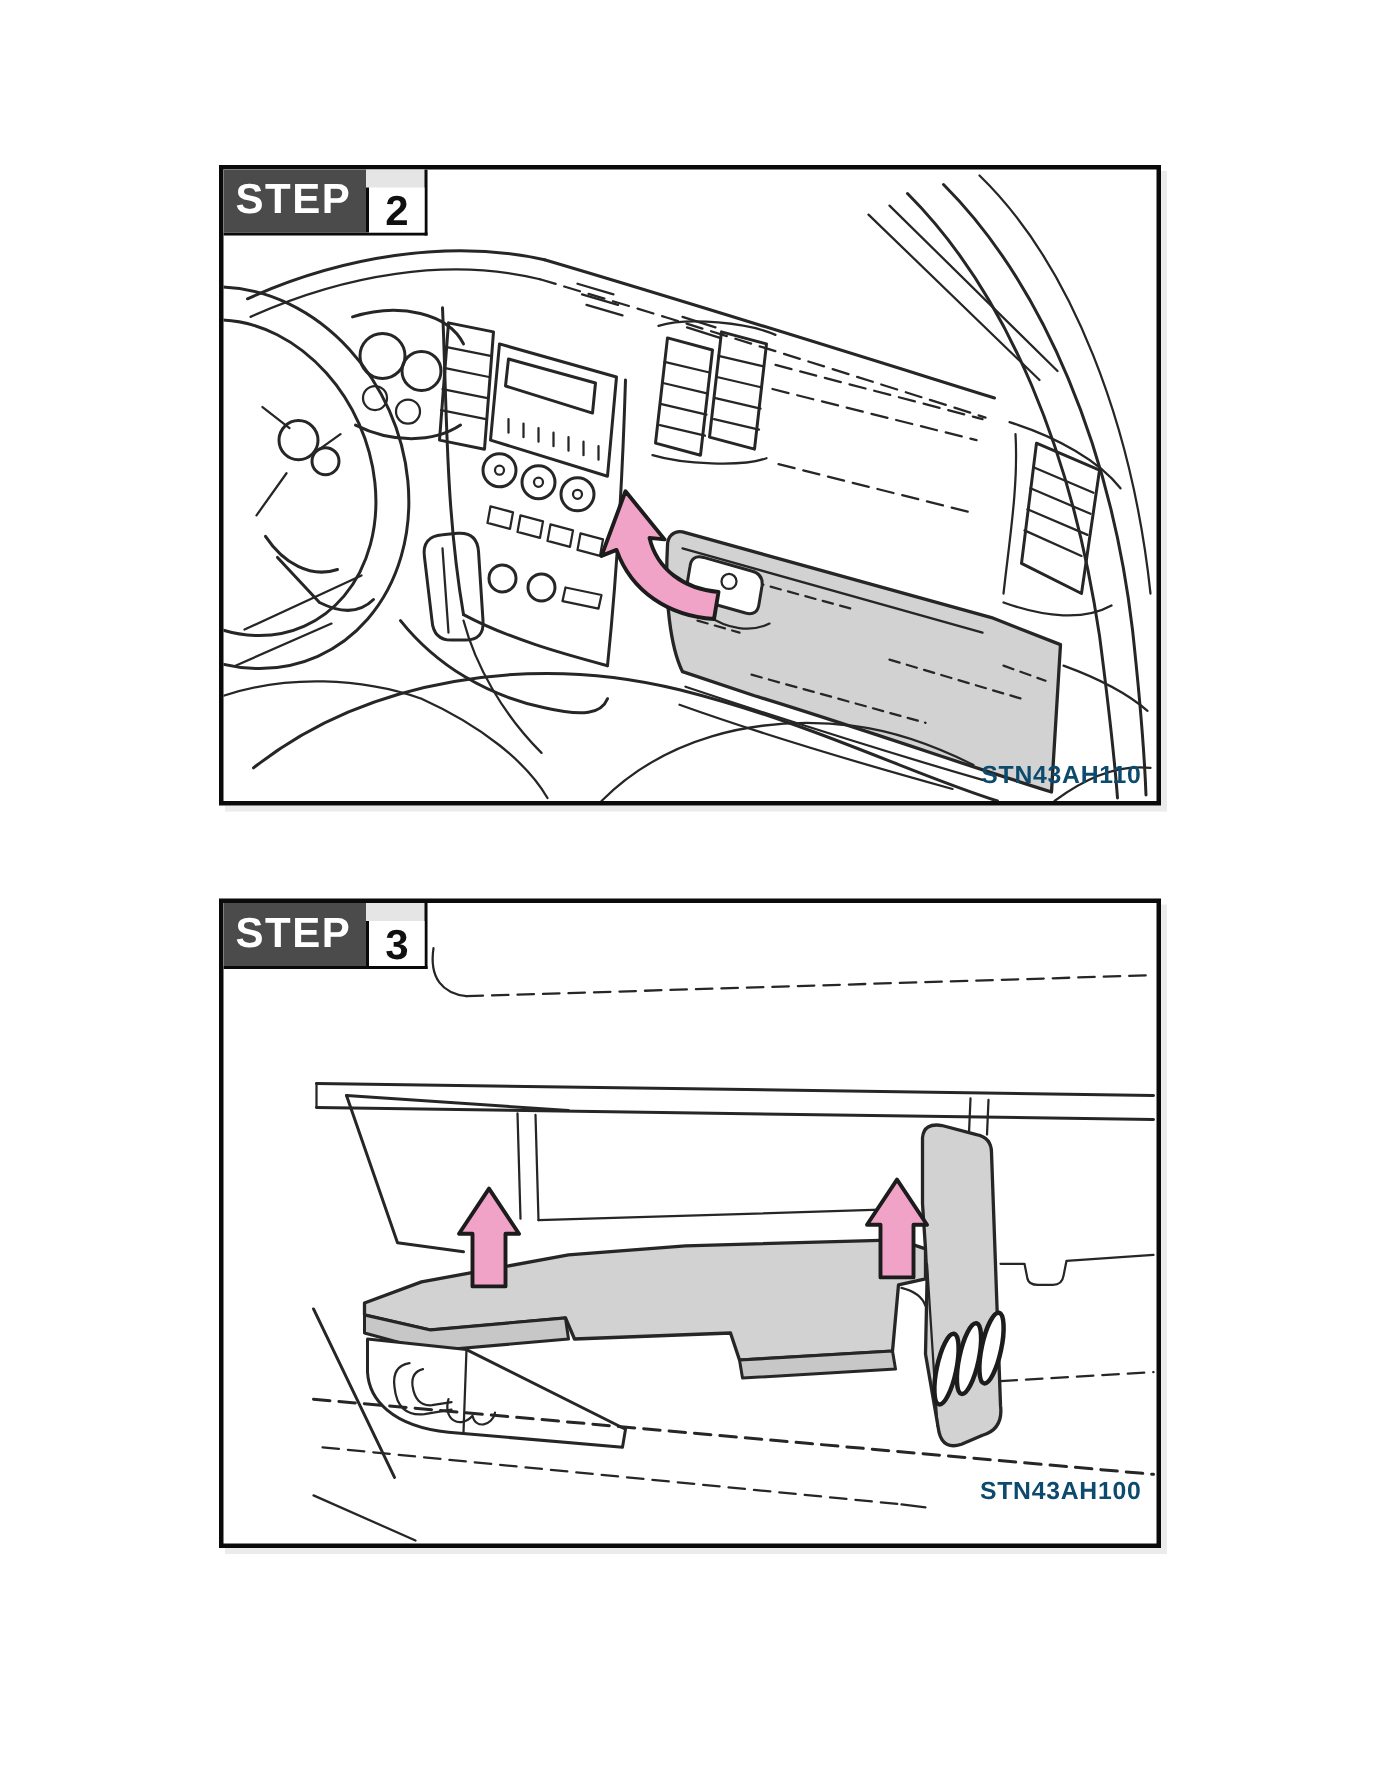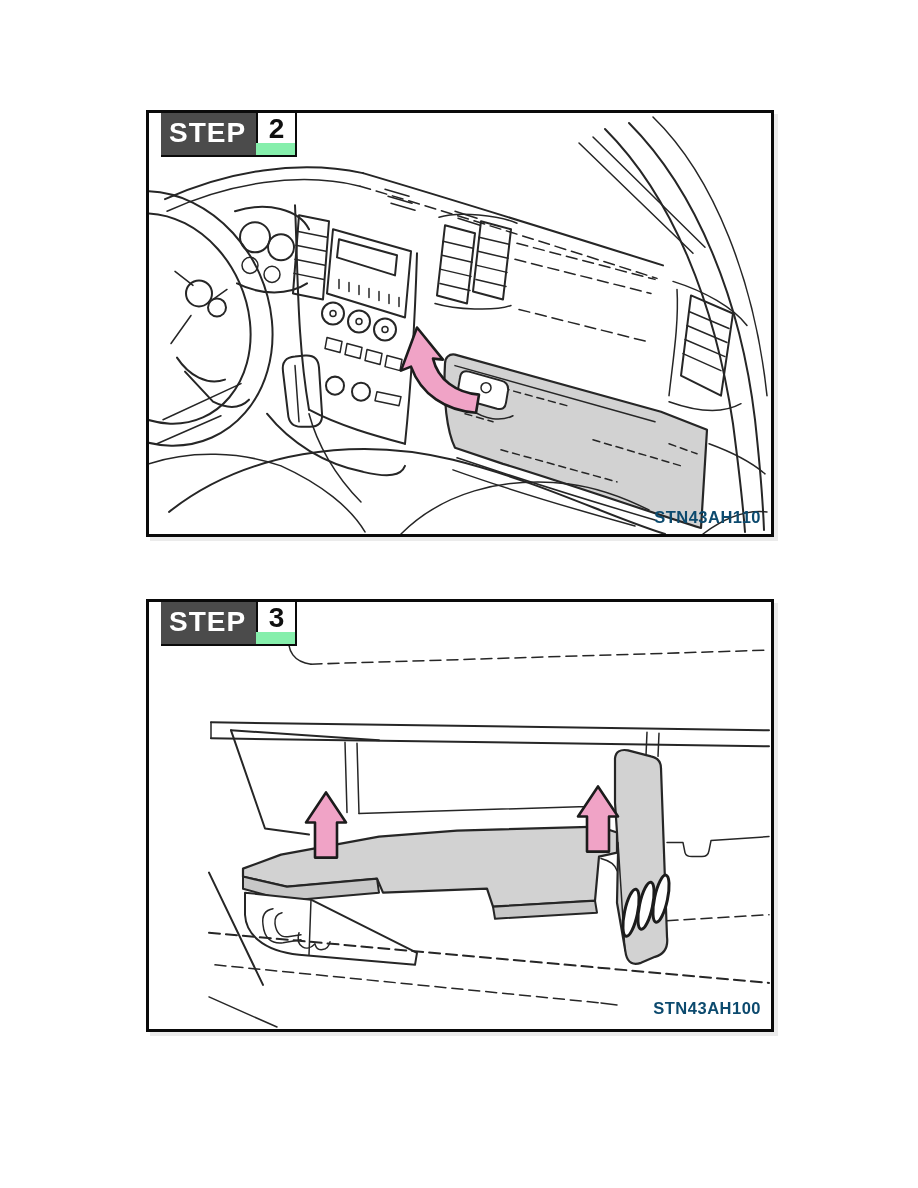--- a/index.html
+++ b/index.html
@@ -15,45 +15,45 @@
     background:#ffffff;
     border:3px solid #0a0a0a;
     box-shadow:4px 4px 0 rgba(0,0,0,0.08);
     box-sizing:border-box;
   }
   #panel-step2 { left:146px; top:110px; width:628px; height:427px; }
   #panel-step3 { left:146px; top:599px; width:628px; height:433px; }
   .panel svg { position:absolute; left:0; top:0; width:100%; height:100%; }
 
   .badge {
-    position:absolute; top:0; left:12px; z-index:3;
-    display:flex; align-items:flex-start;
+    position:absolute; top:0; left:0; z-index:3;
+    display:flex; align-items:flex-end;
     border-right:2px solid #0a0a0a;
     border-bottom:2px solid #0a0a0a;
-    background:#86efac;
+    background:#e5e5e5;
   }
   .badge-step {
     background:#4b4b4b; color:#ffffff;
     font-weight:bold; font-size:28px; line-height:1;
     padding:6px 10px 8px 8px; letter-spacing:1px;
   }
   .badge-num {
     background:#ffffff; color:#101010;
     font-weight:bold; font-size:28px; line-height:1;
     width:37px; display:flex; align-items:center; justify-content:center;
     border-left:2px solid #0a0a0a;
     padding-top:2px;
   }
   .figure-code {
     position:absolute; right:10px; z-index:3;
     font-weight:bold; font-size:16.5px; color:#0c4a6e;
     letter-spacing:0.5px;
   }
   #panel-step2 .figure-code { bottom:7px; }
-  #panel-step3 .figure-code { bottom:11px; }
+  #panel-step3 .figure-code { bottom:25px; }
 
   
   .ln   { fill:none; stroke:#262626; stroke-width:2; stroke-linecap:round; stroke-linejoin:round; }
   .thin { stroke-width:1.5; }
   .dash { stroke-dasharray:11 6; }
   .dsh2 { stroke-dasharray:7 5; }
   .fgray  { fill:#d2d2d2; stroke:#262626; stroke-width:2.2; stroke-linejoin:round; }
   .fgray2 { fill:#c7c7c7; stroke:#262626; stroke-width:2;   stroke-linejoin:round; }
   .fwhite { fill:#ffffff; stroke:#262626; stroke-width:2;   stroke-linejoin:round; }
   .arrow  { fill:#f0a3c6; stroke:#1c1c1c; stroke-width:2.6; stroke-linejoin:round; }

